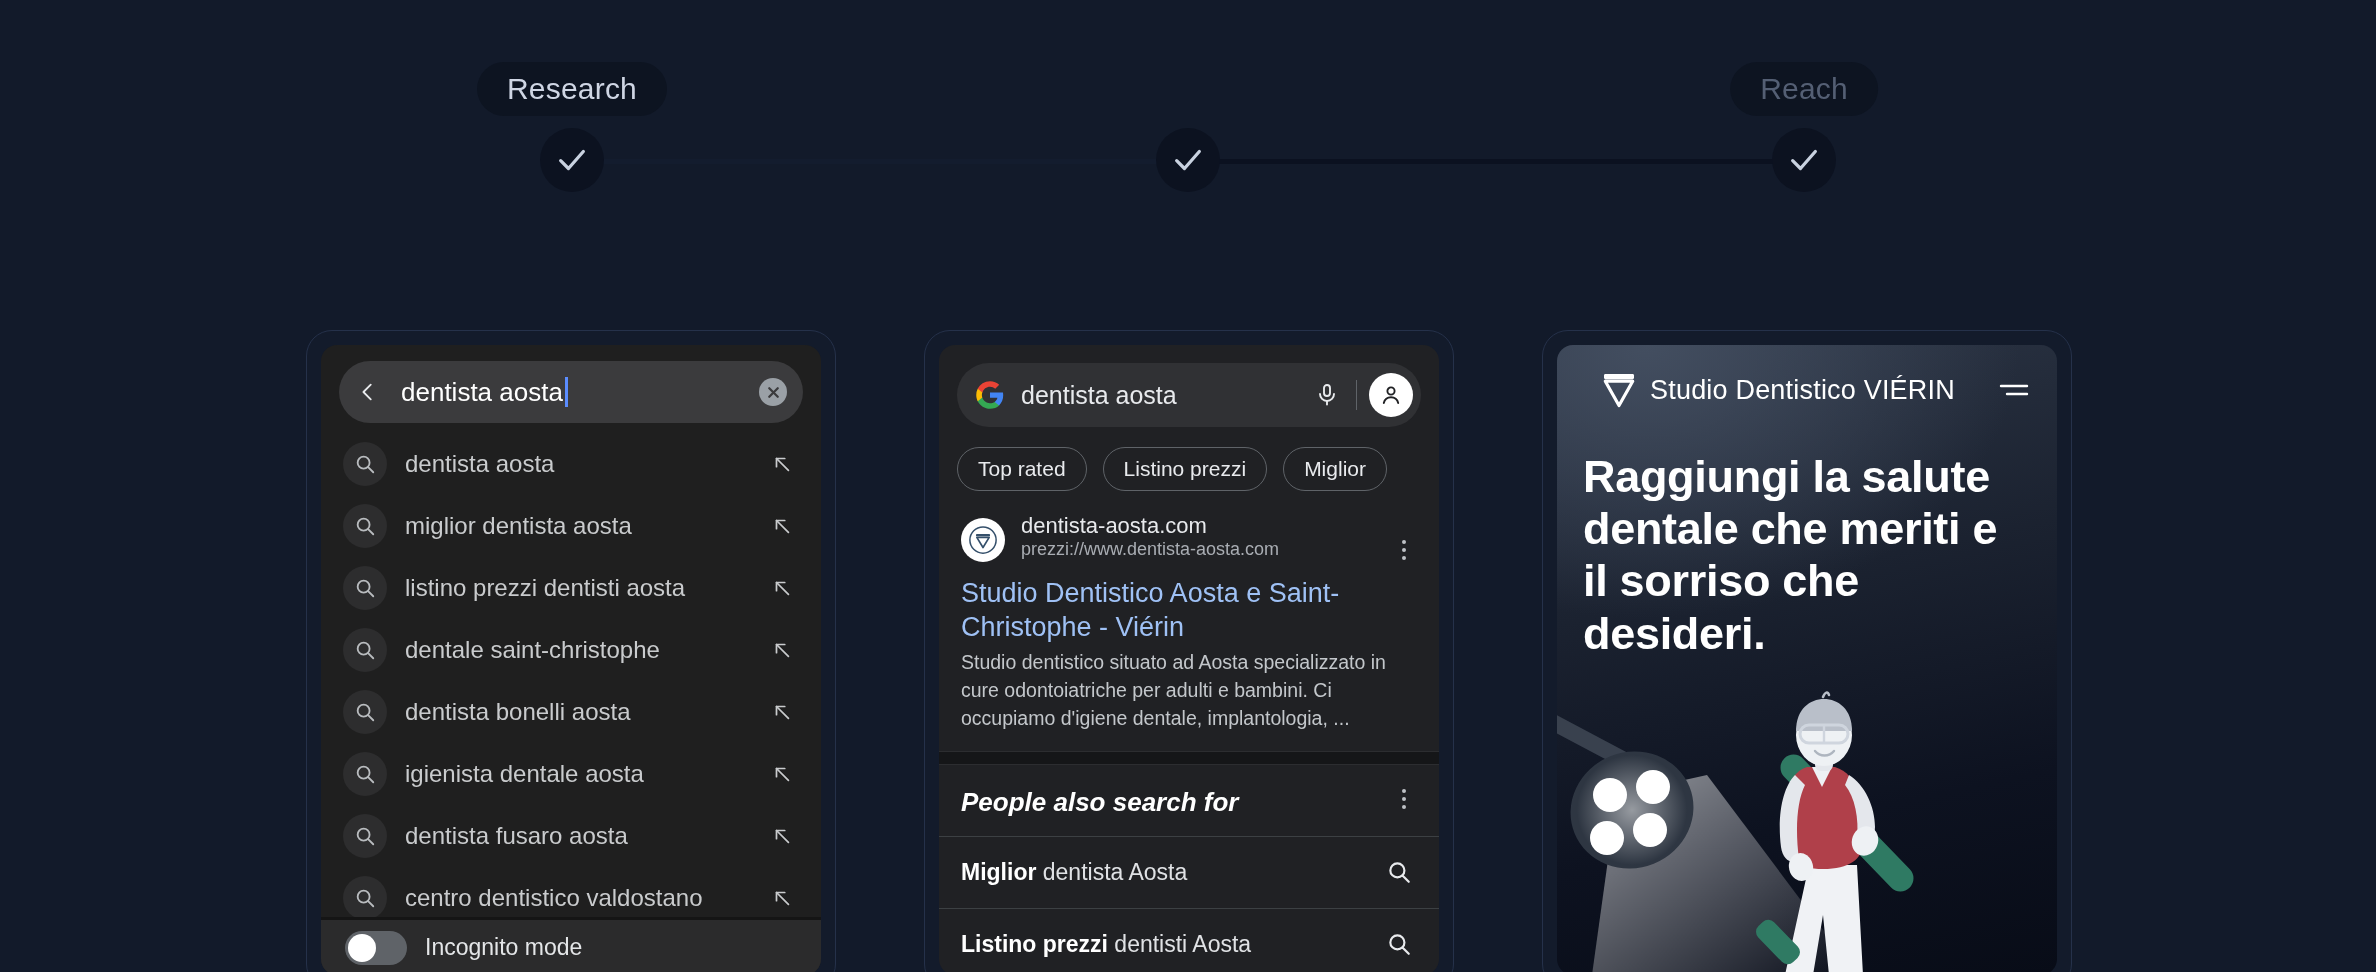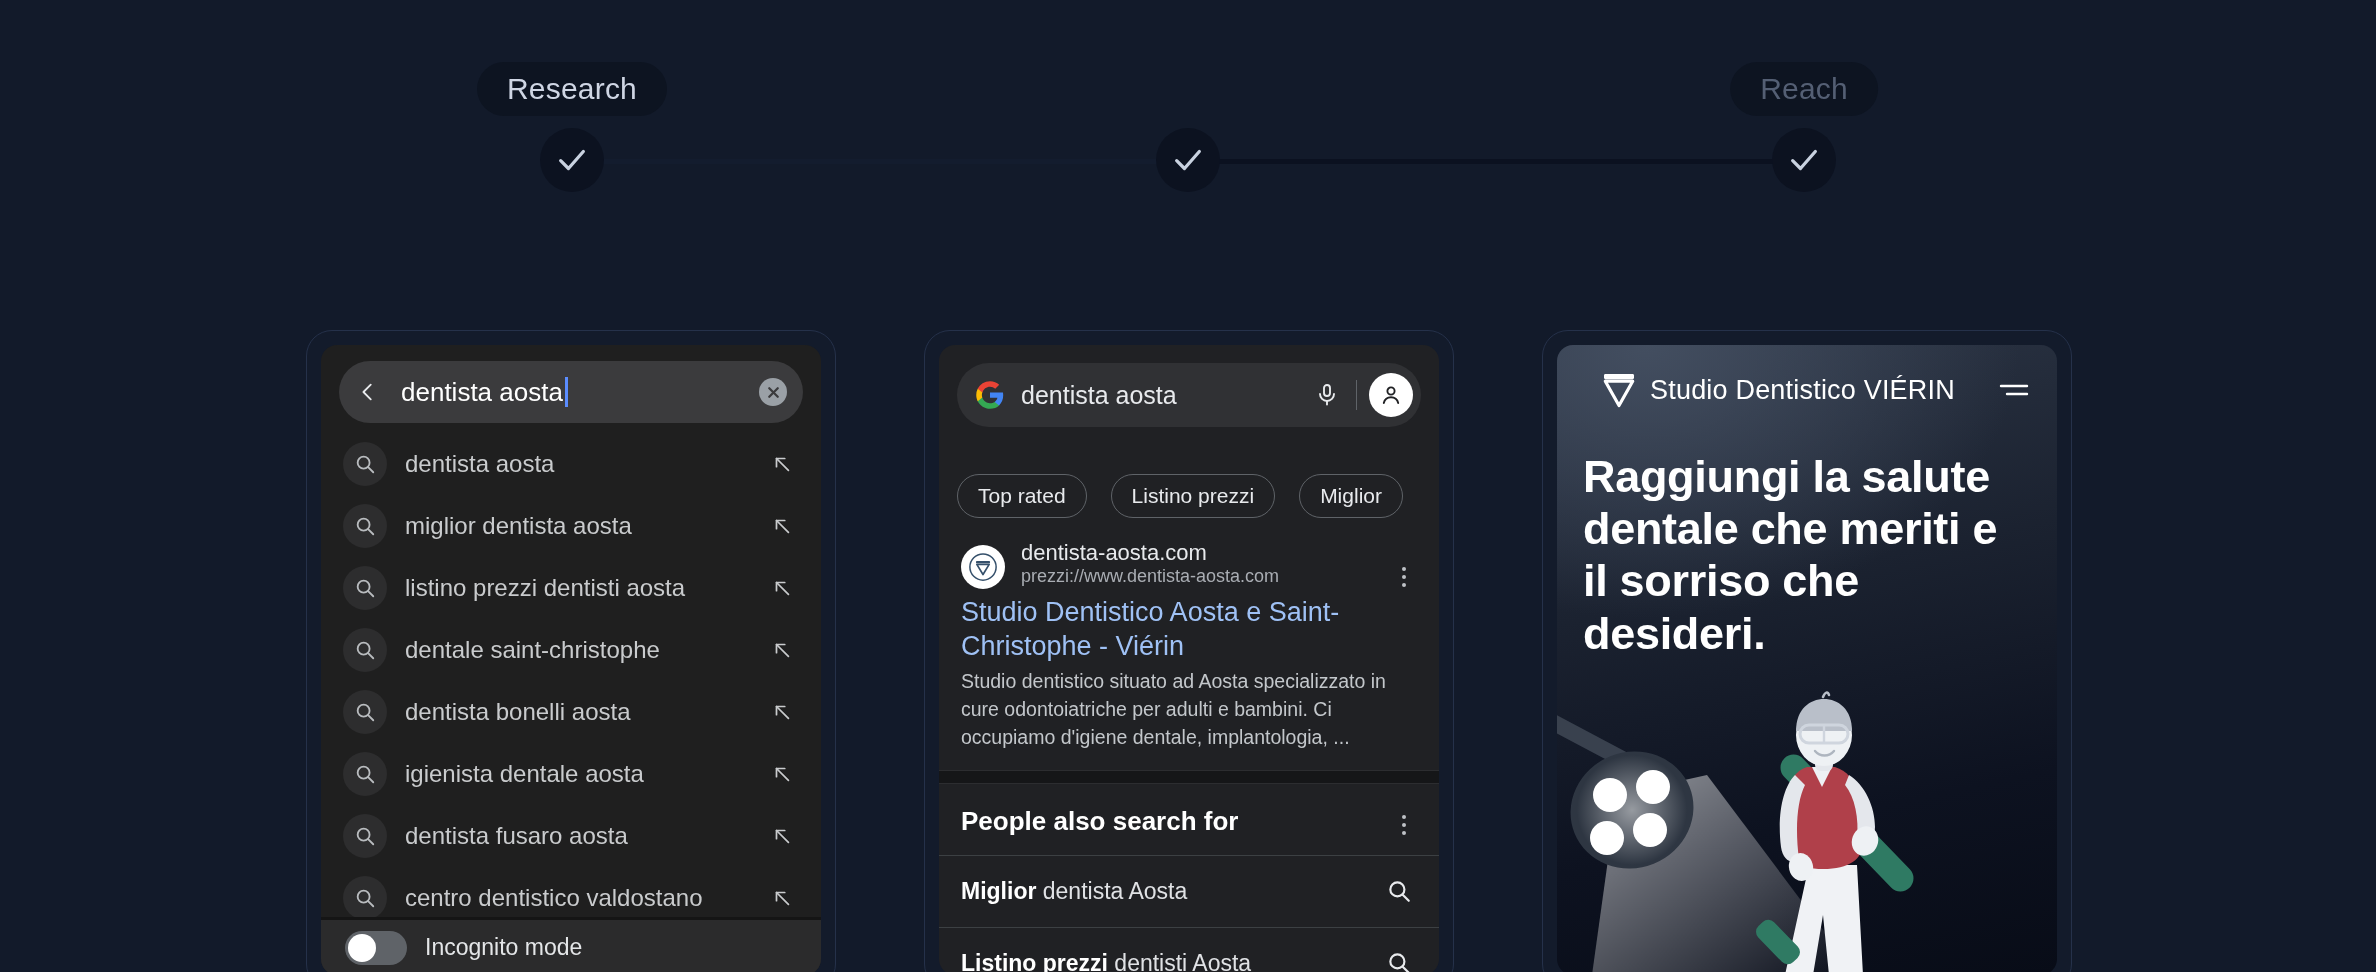--- a/index.html
+++ b/index.html
@@ -124,46 +124,47 @@
   }
   .glogo { flex: 0 0 auto; width: 30px; height: 30px; }
   .serp-query { flex: 1 1 auto; color: #e8eaed; font-size: 25px; padding-left: 16px; white-space: nowrap; }
   .mic { flex: 0 0 auto; width: 34px; display: flex; justify-content: center; }
   .vsep { flex: 0 0 auto; width: 1px; height: 30px; background: #5f6368; margin: 0 12px; }
   .avatar {
     flex: 0 0 auto; width: 44px; height: 44px; border-radius: 50%;
     background: #ffffff; display: flex; align-items: center; justify-content: center;
   }
 
-  .chips { display: flex; gap: 24px; padding: 20px 18px 0 18px; margin-top: 27px; }
+  .chips { display: flex; gap: 16px; padding: 20px 18px 0 18px; }
   .chip {
     border: 1px solid #5f6368; border-radius: 22px;
     color: #e8eaed; font-size: 21px; padding: 9px 20px; white-space: nowrap;
   }
 
   .result { padding: 22px 22px 18px 22px; }
   .result-head { display: flex; align-items: flex-end; }
   .favicon {
     width: 44px; height: 44px; border-radius: 50%; background: #ffffff;
     flex: 0 0 auto; display: flex; align-items: center; justify-content: center;
   }
   .result-site { flex: 1 1 auto; padding-left: 16px; min-width: 0; }
   .site-name { color: #e8eaed; font-size: 22px; line-height: 1.15; white-space: nowrap; overflow: hidden; }
   .site-url { color: #a9adb3; font-size: 18px; line-height: 1.3; white-space: nowrap; overflow: hidden; }
   .kebab { flex: 0 0 auto; width: 26px; display: flex; justify-content: center; padding-top: 6px; }
   .result-title {
-    color: #9fc1f5; font-size: 27px; line-height: 1.26; margin-top: 6px;
+    color: #9fc1f5; font-size: 27px; line-height: 1.26; margin-top: 14px;
   }
   .result-snippet { color: #c3c7cb; font-size: 19.5px; line-height: 1.45; margin-top: 4px; }
 
   .section-gap { height: 14px; background: #151618; border-top: 1px solid #2c2d30; border-bottom: 1px solid #2c2d30; }
 
   .pasf-head {
-    display: flex; align-items: flex-end;
+    display: flex; align-items: flex-start;
     padding: 22px 22px 4px 22px;
+    font-style: italic;
   }
   .pasf-title { flex: 1 1 auto; color: #ffffff; font-size: 26px; font-weight: bold; }
   .pasf-row {
     display: flex; align-items: center;
     padding: 0 22px; height: 72px;
     border-top: 1px solid #3c4043;
   }
   .pasf-row:first-of-type { border-top: none; }
   .pasf-text { flex: 1 1 auto; color: #e0e2e5; font-size: 23px; }
   .pasf-text b { color: #ffffff; font-weight: bold; }

